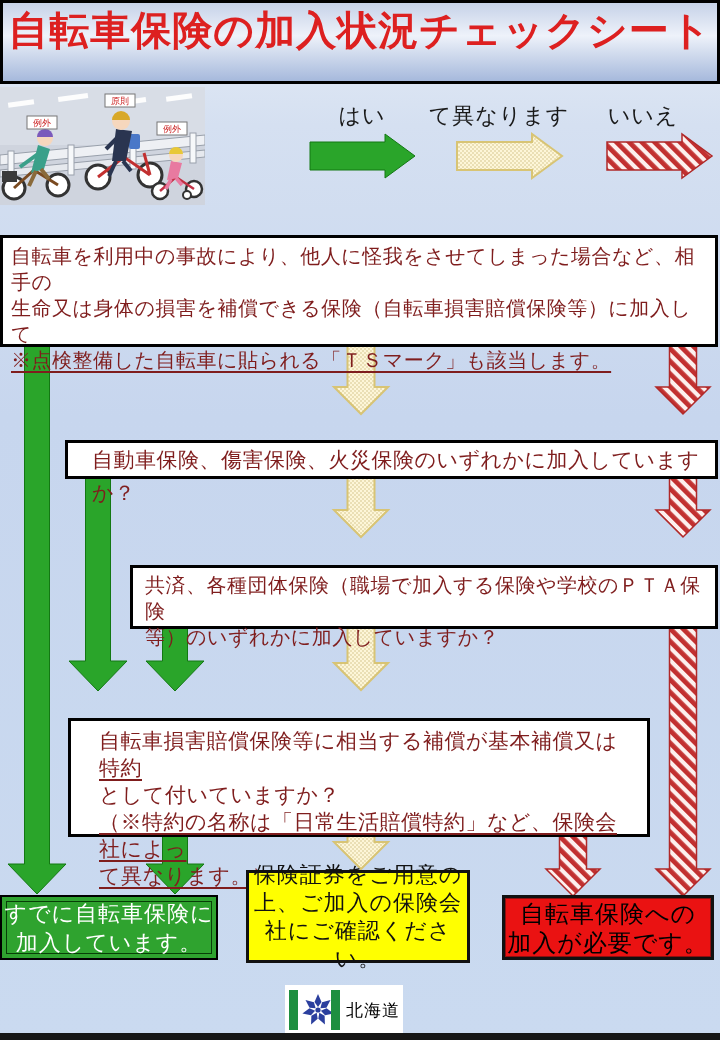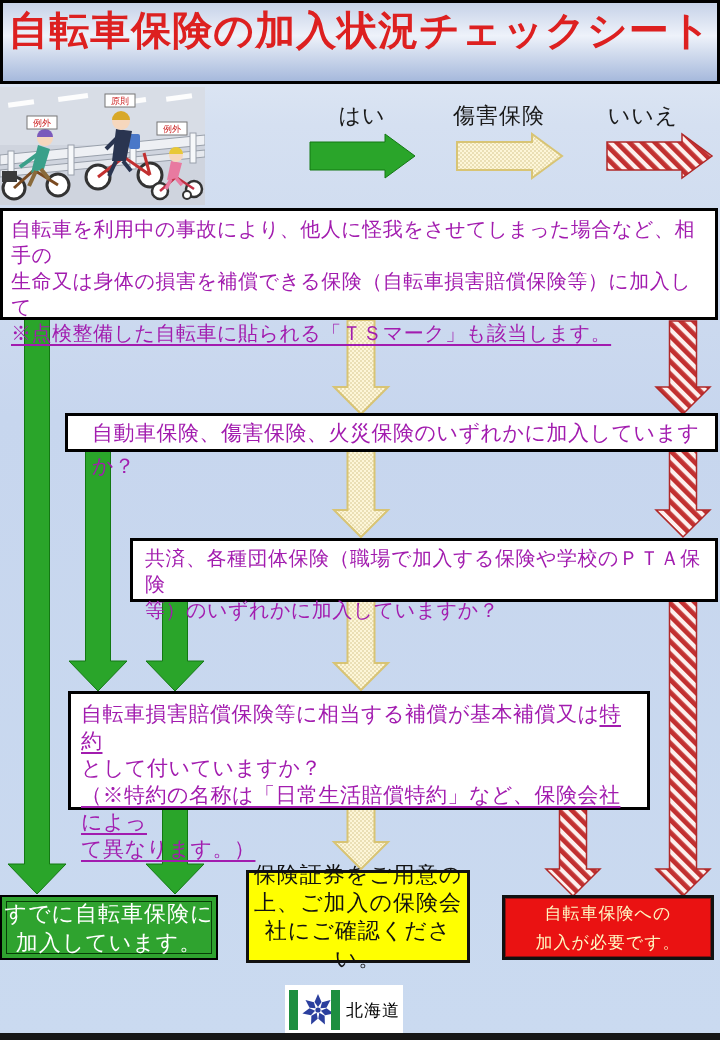--- a/index.html
+++ b/index.html
@@ -20,42 +20,42 @@
     color:#dd2020;font-size:40px;font-weight:bold;letter-spacing:1px;white-space:nowrap;
   }
   
   .legend-label{
     top:101px;height:30px;display:flex;align-items:center;justify-content:center;
     font-size:22px;color:#1a1a1a;letter-spacing:1px;z-index:2;
   }
   
   .qbox{
     box-sizing:border-box;background:#fff;border:3px solid #000;z-index:2;
-    color:#a21caf;letter-spacing:0.5px;
+    color:#7f1d1d;letter-spacing:0.5px;margin-top:27px;
   }
   #question-box-1{left:0;top:208px;width:718px;height:112px;padding:5px 8px;font-size:20px;line-height:26px;}
   #question-box-2{left:65px;top:413px;width:653px;height:39px;padding:0 0 0 24px;font-size:21px;line-height:33px;}
   #question-box-3{left:130px;top:538px;width:588px;height:64px;padding:4px 12px;font-size:20px;line-height:26px;}
-  #question-box-4{left:68px;top:691px;width:582px;height:119px;padding:6px 10px;font-size:21px;line-height:27px;}
+  #question-box-4{left:68px;top:691px;width:582px;height:119px;padding:6px 28px;font-size:21px;line-height:27px;}
   .uline{text-decoration:underline;text-underline-offset:4px;text-decoration-thickness:1.5px;}
   
   .rbox{box-sizing:border-box;z-index:2;display:flex;flex-direction:column;align-items:center;justify-content:center;text-align:center;}
   #result-box-insured{
     left:0;top:895px;width:218px;height:65px;background:#2fa32f;border:2px solid #000;
     box-shadow:inset 0 0 0 4px #2fa32f, inset 0 0 0 5px #073f07;
     color:#fff;font-size:22px;line-height:29px;letter-spacing:1px;
   }
   #result-box-check{
     left:246px;top:870px;width:224px;height:93px;background:#ffff00;border:3px solid #111;
     color:#111;font-size:22px;line-height:28px;letter-spacing:1px;
   }
   #result-box-need{
     left:502px;top:895px;width:212px;height:65px;background:#ea1212;border:3px solid #111;
     box-shadow:inset 0 0 0 1px #8d0f0f;
-    color:#fef9c3;font-size:17px;line-height:29px;letter-spacing:1px;
+    color:#000000;font-size:24px;line-height:29px;letter-spacing:1px;
   }
   
   #hokkaido-logo{left:285px;top:985px;width:118px;height:50px;background:#fff;z-index:2;}
   .logo-bar{position:absolute;top:5px;width:9px;height:40px;background:#1e8f40;}
   #hokkaido-label{position:absolute;left:61px;top:0;height:50px;display:flex;align-items:center;font-size:17px;color:#000;letter-spacing:1px;}
   #bottom-bar{left:0;top:1033px;width:720px;height:7px;background:#161616;z-index:2;}
   #flow-arrows{left:0;top:0;z-index:1;pointer-events:none;}
   #cyclists-illustration{left:0;top:87px;z-index:2;}
 </style>
 </head>
@@ -125,21 +125,21 @@
       <rect x="105" y="7" width="30" height="13" fill="#fff" stroke="#777"></rect>
       <text x="120" y="17" fill="#cc2222">原則</text>
       <rect x="27" y="29" width="30" height="13" fill="#fff" stroke="#777"></rect>
       <text x="42" y="39" fill="#cc2222">例外</text>
       <rect x="157" y="35" width="30" height="13" fill="#fff" stroke="#777"></rect>
       <text x="172" y="45" fill="#cc2222">例外</text>
     </g>
   </svg>
 
   <div class="abs legend-label" style="left:302px;width:120px;">はい</div>
-  <div class="abs legend-label" style="left:428px;width:142px;">傷害保険</div>
+  <div class="abs legend-label" style="left:428px;width:142px;">て異なります</div>
   <div class="abs legend-label" style="left:588px;width:110px;">いいえ</div>
 
   <svg id="flow-arrows" class="abs" width="720" height="1040" viewBox="0 0 720 1040">
     <defs>
       <pattern id="dotpat" width="4" height="4" patternUnits="userSpaceOnUse">
         <rect width="4" height="4" fill="#fdf6d8"></rect>
         <circle cx="1" cy="1" r="0.7" fill="#c9b878"></circle>
         <circle cx="3" cy="3" r="0.7" fill="#c9b878"></circle>
       </pattern>
       <pattern id="stripepat" width="9" height="9" patternUnits="userSpaceOnUse" patternTransform="rotate(-45)">

